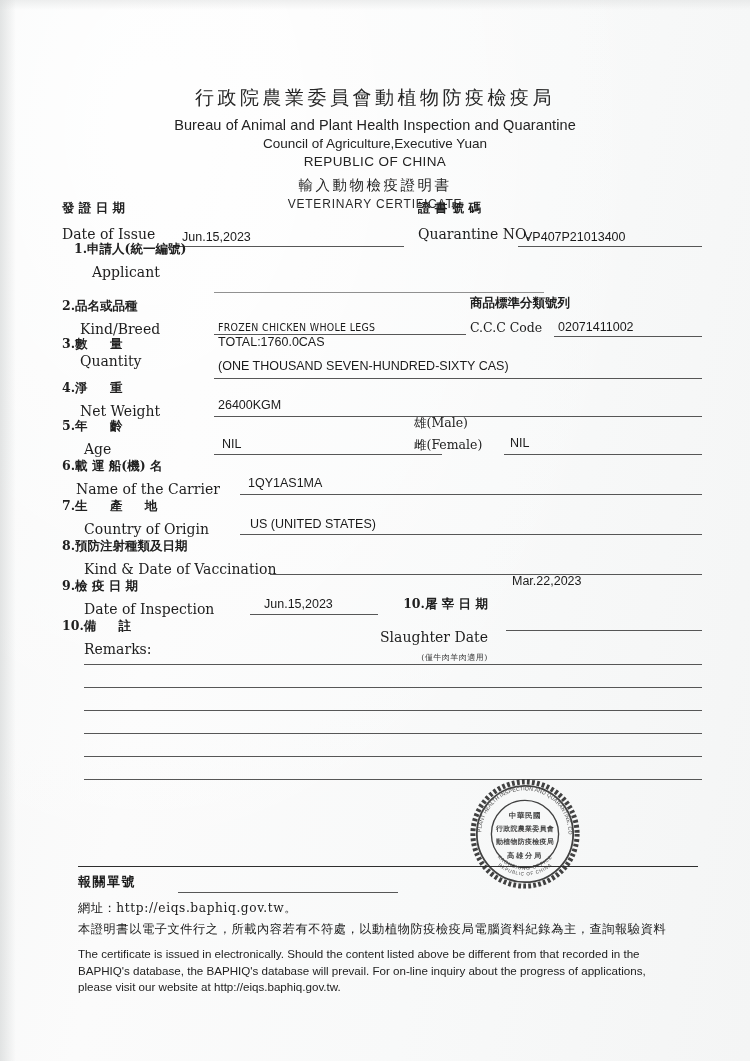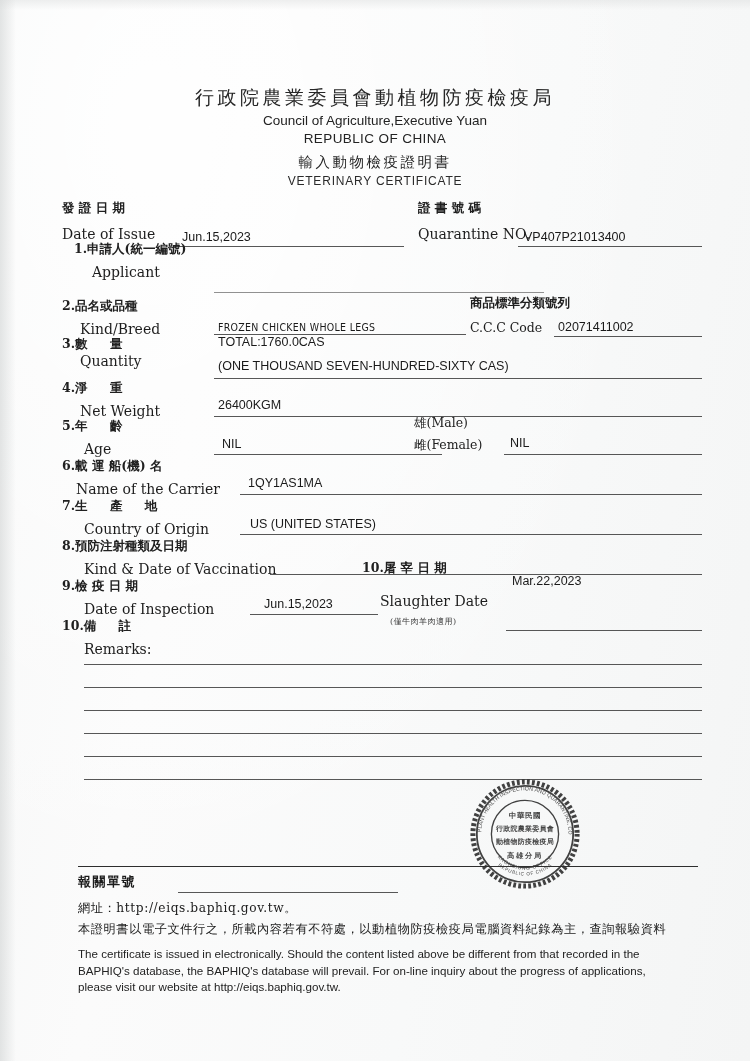--- a/index.html
+++ b/index.html
@@ -192,20 +192,21 @@
 
 <div id="page">
   <div id="paper-texture"></div>
   <div id="scan-edge-left"></div>
   <div id="scan-edge-top"></div>
 
   <div id="content">
 
     <div class="header">
       <div class="hdr-cn-main">行政院農業委員會動植物防疫檢疫局</div>
+      <div class="hdr-en1">Bureau of Animal and Plant Health Inspection and Quarantine</div>
       <div class="hdr-en2">Council of Agriculture,Executive Yuan</div>
       <div class="hdr-en3">REPUBLIC OF CHINA</div>
       <div class="hdr-cn-sub">輸入動物檢疫證明書</div>
       <div class="hdr-en4">VETERINARY CERTIFICATE</div>
     </div>
 
     <div class="form">
 
       <div class="blk" style="left:0; top:0;">
         <div class="cn-label">發  證  日  期</div>
@@ -289,21 +290,21 @@
       <div class="blk value" style="left:216px; top:357px;"></div>
       <div class="rule" style="left:208px; top:374px; width:432px;"></div>
 
       <div class="blk" style="left:0; top:378px;">
         <div class="cn-label"><span>9.</span><span>檢  疫  日  期</span></div>
         <div class="en-label" style="margin-top:6px; margin-left:22px;">Date of Inspection</div>
       </div>
       <div class="blk value" style="left:202px; top:397px;">Jun.15,2023</div>
       <div class="rule" style="left:188px; top:414px; width:128px;"></div>
 
-      <div class="blk" style="left:300px; top:360px;">
+      <div class="blk" style="left:300px; top:396px;text-align:right;">
         <div class="cn-label"><span>10.</span><span>屠  宰  日  期</span></div>
         <div class="en-label" style="margin-top:16px; margin-left:18px;">Slaughter Date</div>
         <div class="small-note" style="margin-top:7px; margin-left:28px;">(僅牛肉羊肉適用)</div>
       </div>
       <div class="blk value" style="left:450px; top:374px;">Mar.22,2023</div>
       <div class="rule" style="left:444px; top:430px; width:196px;"></div>
 
       <div class="blk" style="left:0; top:418px;">
         <div class="cn-label"><span>10.</span><span class="sp2">備      註</span></div>
         <div class="en-label" style="margin-top:6px; margin-left:22px;">Remarks:</div>

